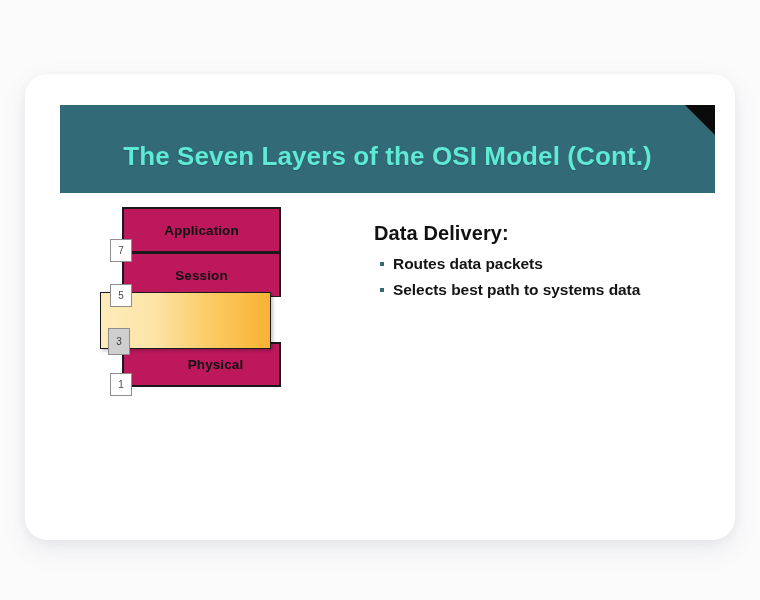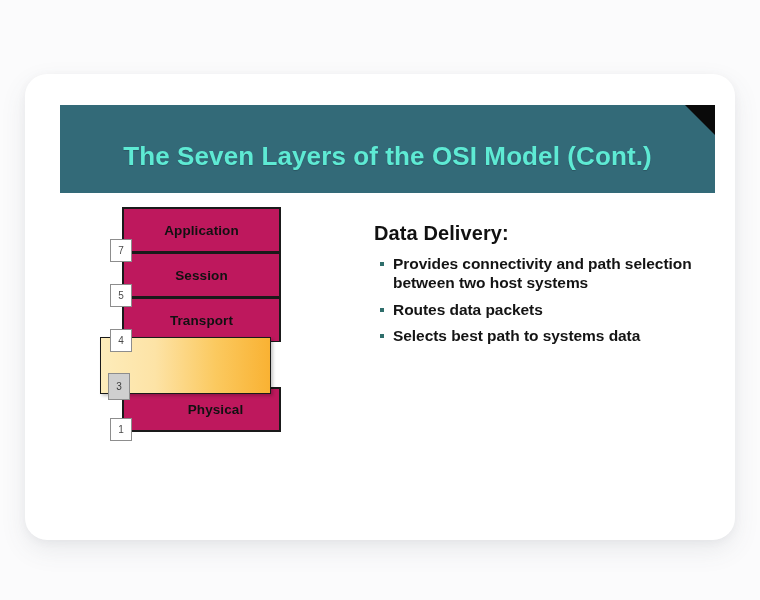--- a/index.html
+++ b/index.html
@@ -203,48 +203,40 @@
       <span class="layer-label">Application</span>
       <span class="layer-num">7</span>
     </div>
 
 
     <div class="layer-row">
       <span class="layer-label">Session</span>
       <span class="layer-num">5</span>
     </div>
 
-    <div class="layer-row">
-      <span class="layer-label">Transport</span>
-      <span class="layer-num">4</span>
-    </div>
 
     <div class="layer-row highlight">
       <span class="layer-label">Network</span>
       <div id="network-box">
         <span class="layer-label">Network</span>
       </div>
       <span class="layer-num active">3</span>
     </div>
 
 
     <div class="layer-row">
       <span class="layer-label">Physical</span>
       <span class="layer-num">1</span>
     </div>
 
   </div>
 
   <div id="content-column">
     <div id="content-heading">Data Delivery:</div>
 
-    <div class="bullet-item">
-      <span class="bullet-dot"></span>
-      <span class="bullet-text">Provides connectivity and path selection between two host systems</span>
-    </div>
 
     <div class="bullet-item">
       <span class="bullet-dot"></span>
       <span class="bullet-text">Routes data packets</span>
     </div>
 
     <div class="bullet-item">
       <span class="bullet-dot"></span>
       <span class="bullet-text">Selects best path to systems data</span>
     </div>

